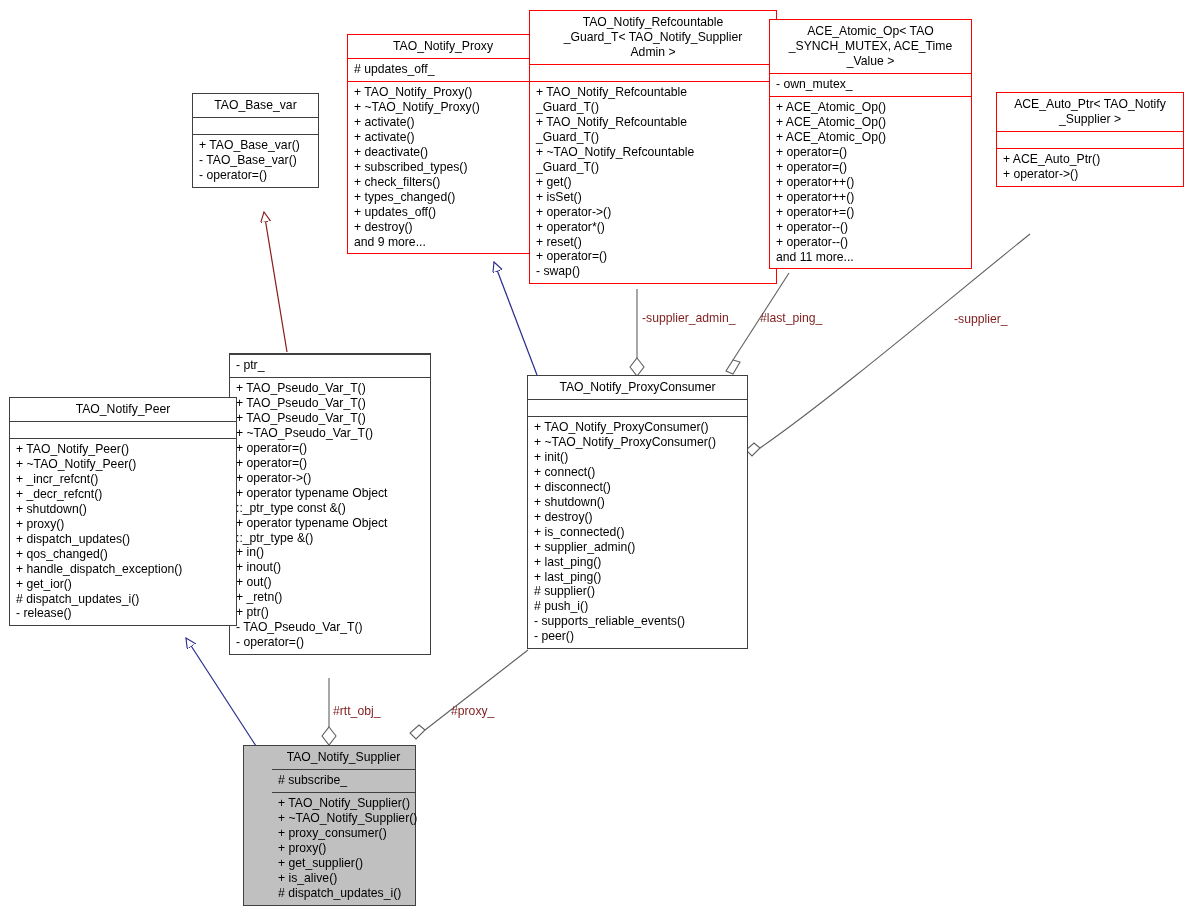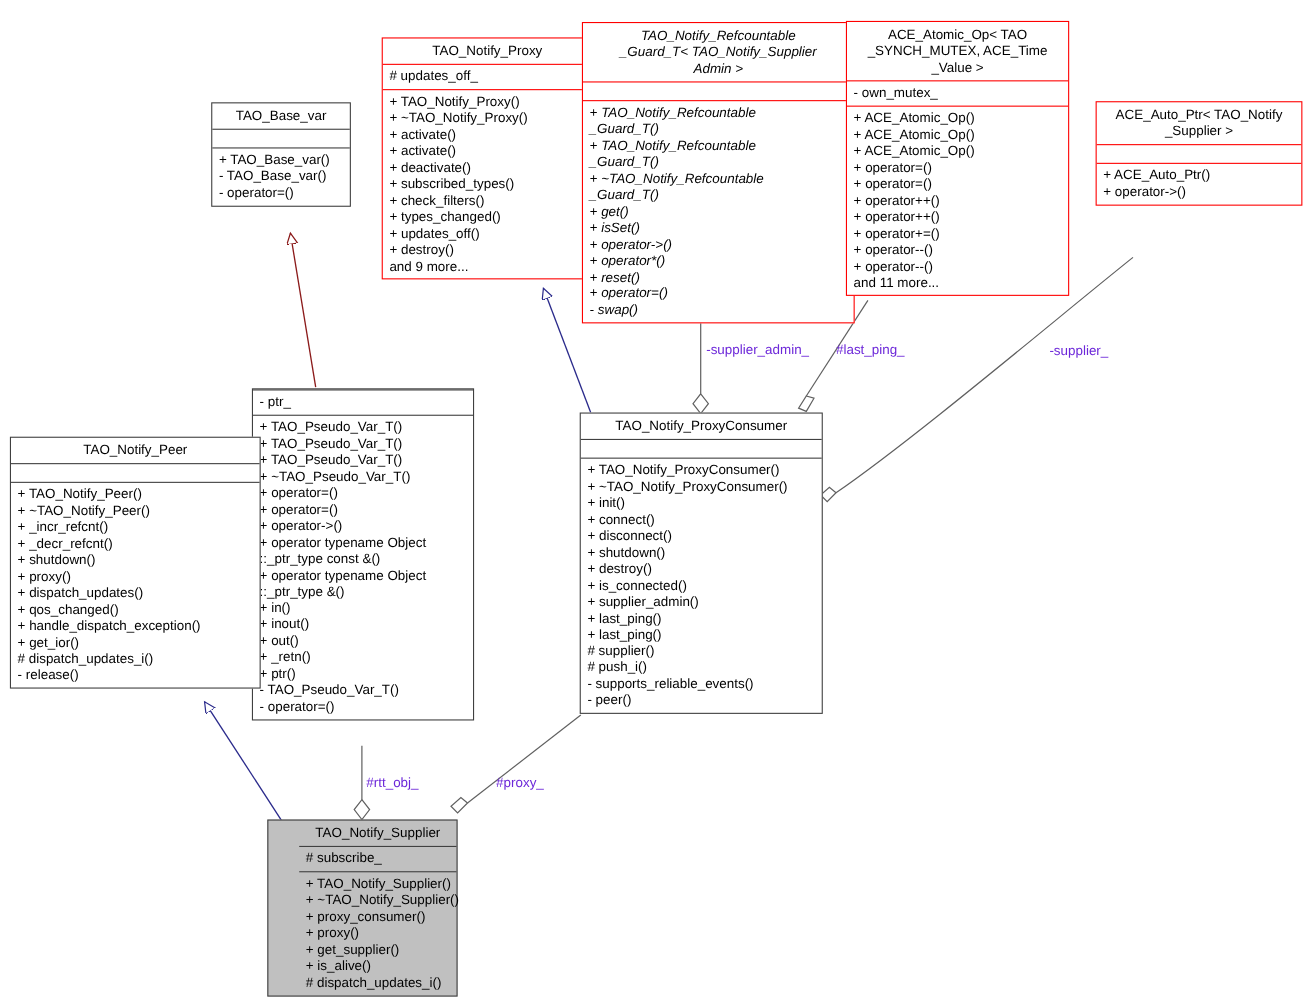--- a/index.html
+++ b/index.html
@@ -66,21 +66,21 @@
   .sec div {
     white-space: pre;
   }
   .uml-box, .sec div {
     font-size: 12.2px;
     color: #000000;
   }
   .edge-label {
     position: absolute;
     font-size: 12.2px;
-    color: #6d28d9;
+    color: #7f1d1d;
     white-space: pre;
     z-index: 6;
     background: transparent;
   }
   .empty-sec {
     min-height: 17px;
   }
 </style>
 </head>
 <body>
@@ -156,21 +156,21 @@
       <div>+ deactivate()</div>
       <div>+ subscribed_types()</div>
       <div>+ check_filters()</div>
       <div>+ types_changed()</div>
       <div>+ updates_off()</div>
       <div>+ destroy()</div>
       <div>and 9 more...</div>
     </div>
   </div>
 
-  <div class="uml-box red" style="left:529px; top:20px; width:248px;font-style:italic;">
+  <div class="uml-box red" style="left:529px; top:10px; width:248px;">
     <div class="sec title">
       <div>TAO_Notify_Refcountable
 _Guard_T&lt; TAO_Notify_Supplier
 Admin &gt;</div>
     </div>
     <div class="sec attrs empty-sec"></div>
     <div class="sec ops">
       <div>+ TAO_Notify_Refcountable</div>
       <div>_Guard_T()</div>
       <div>+ TAO_Notify_Refcountable</div>

